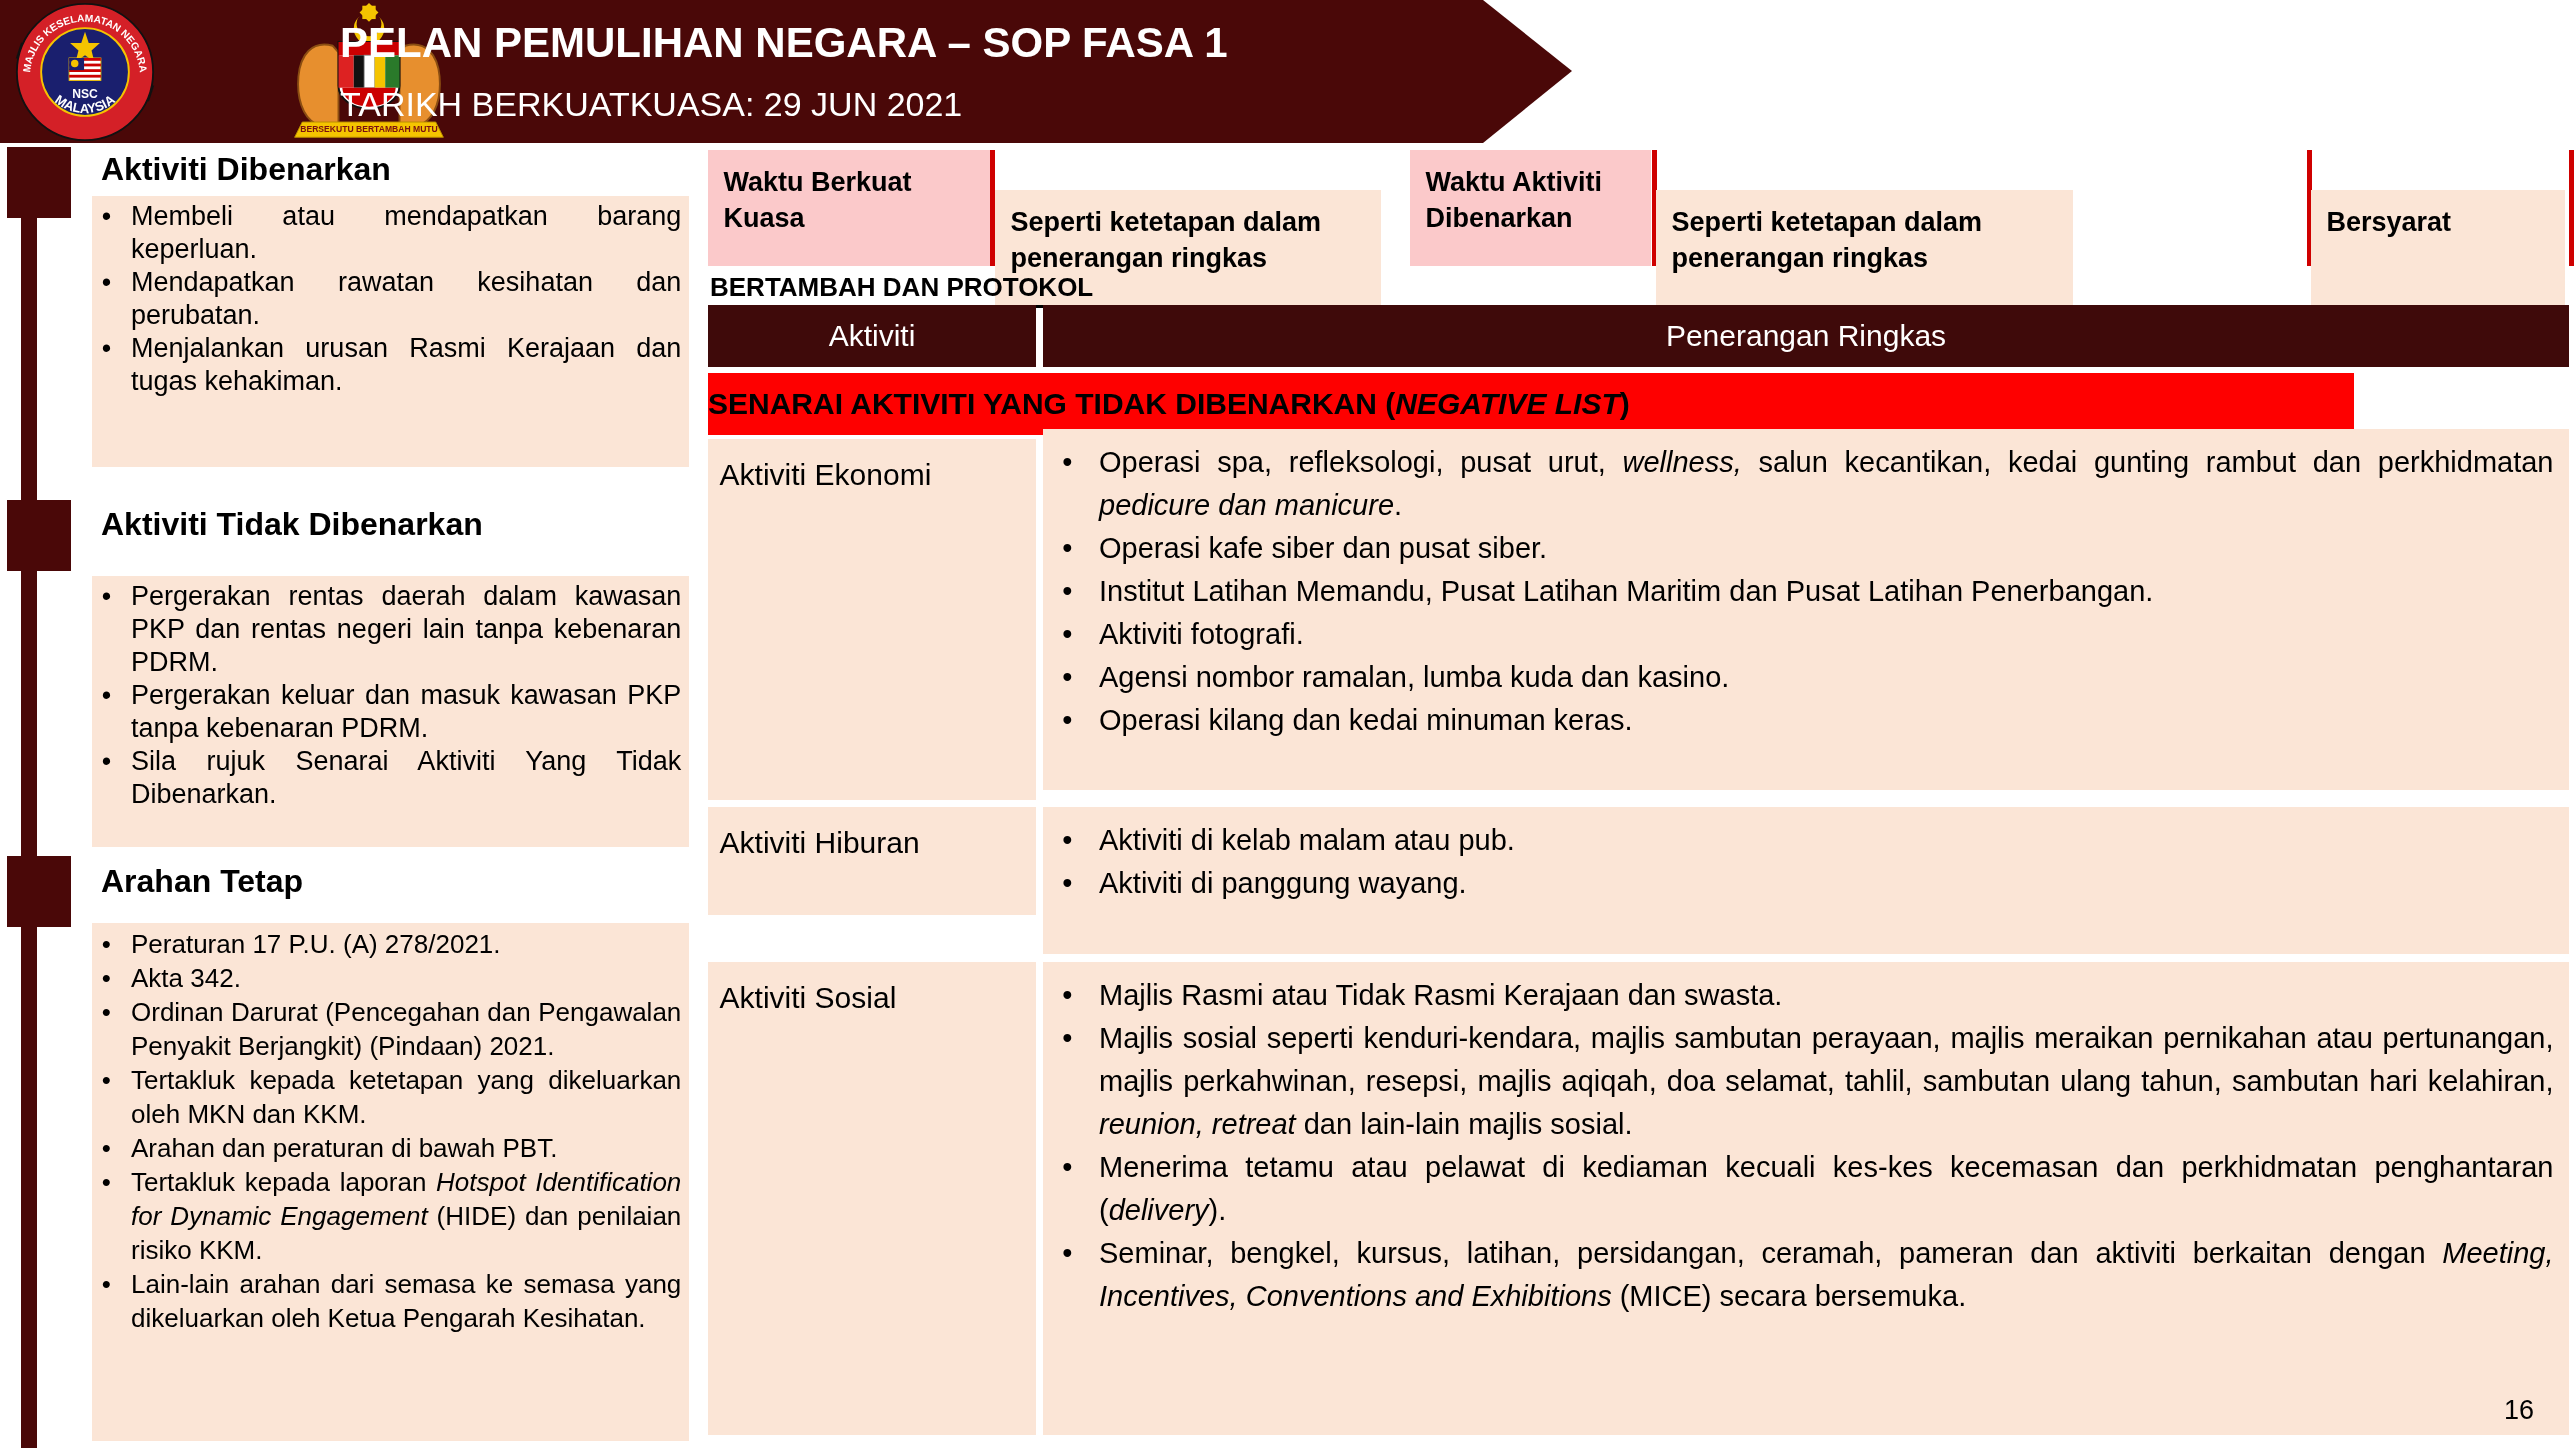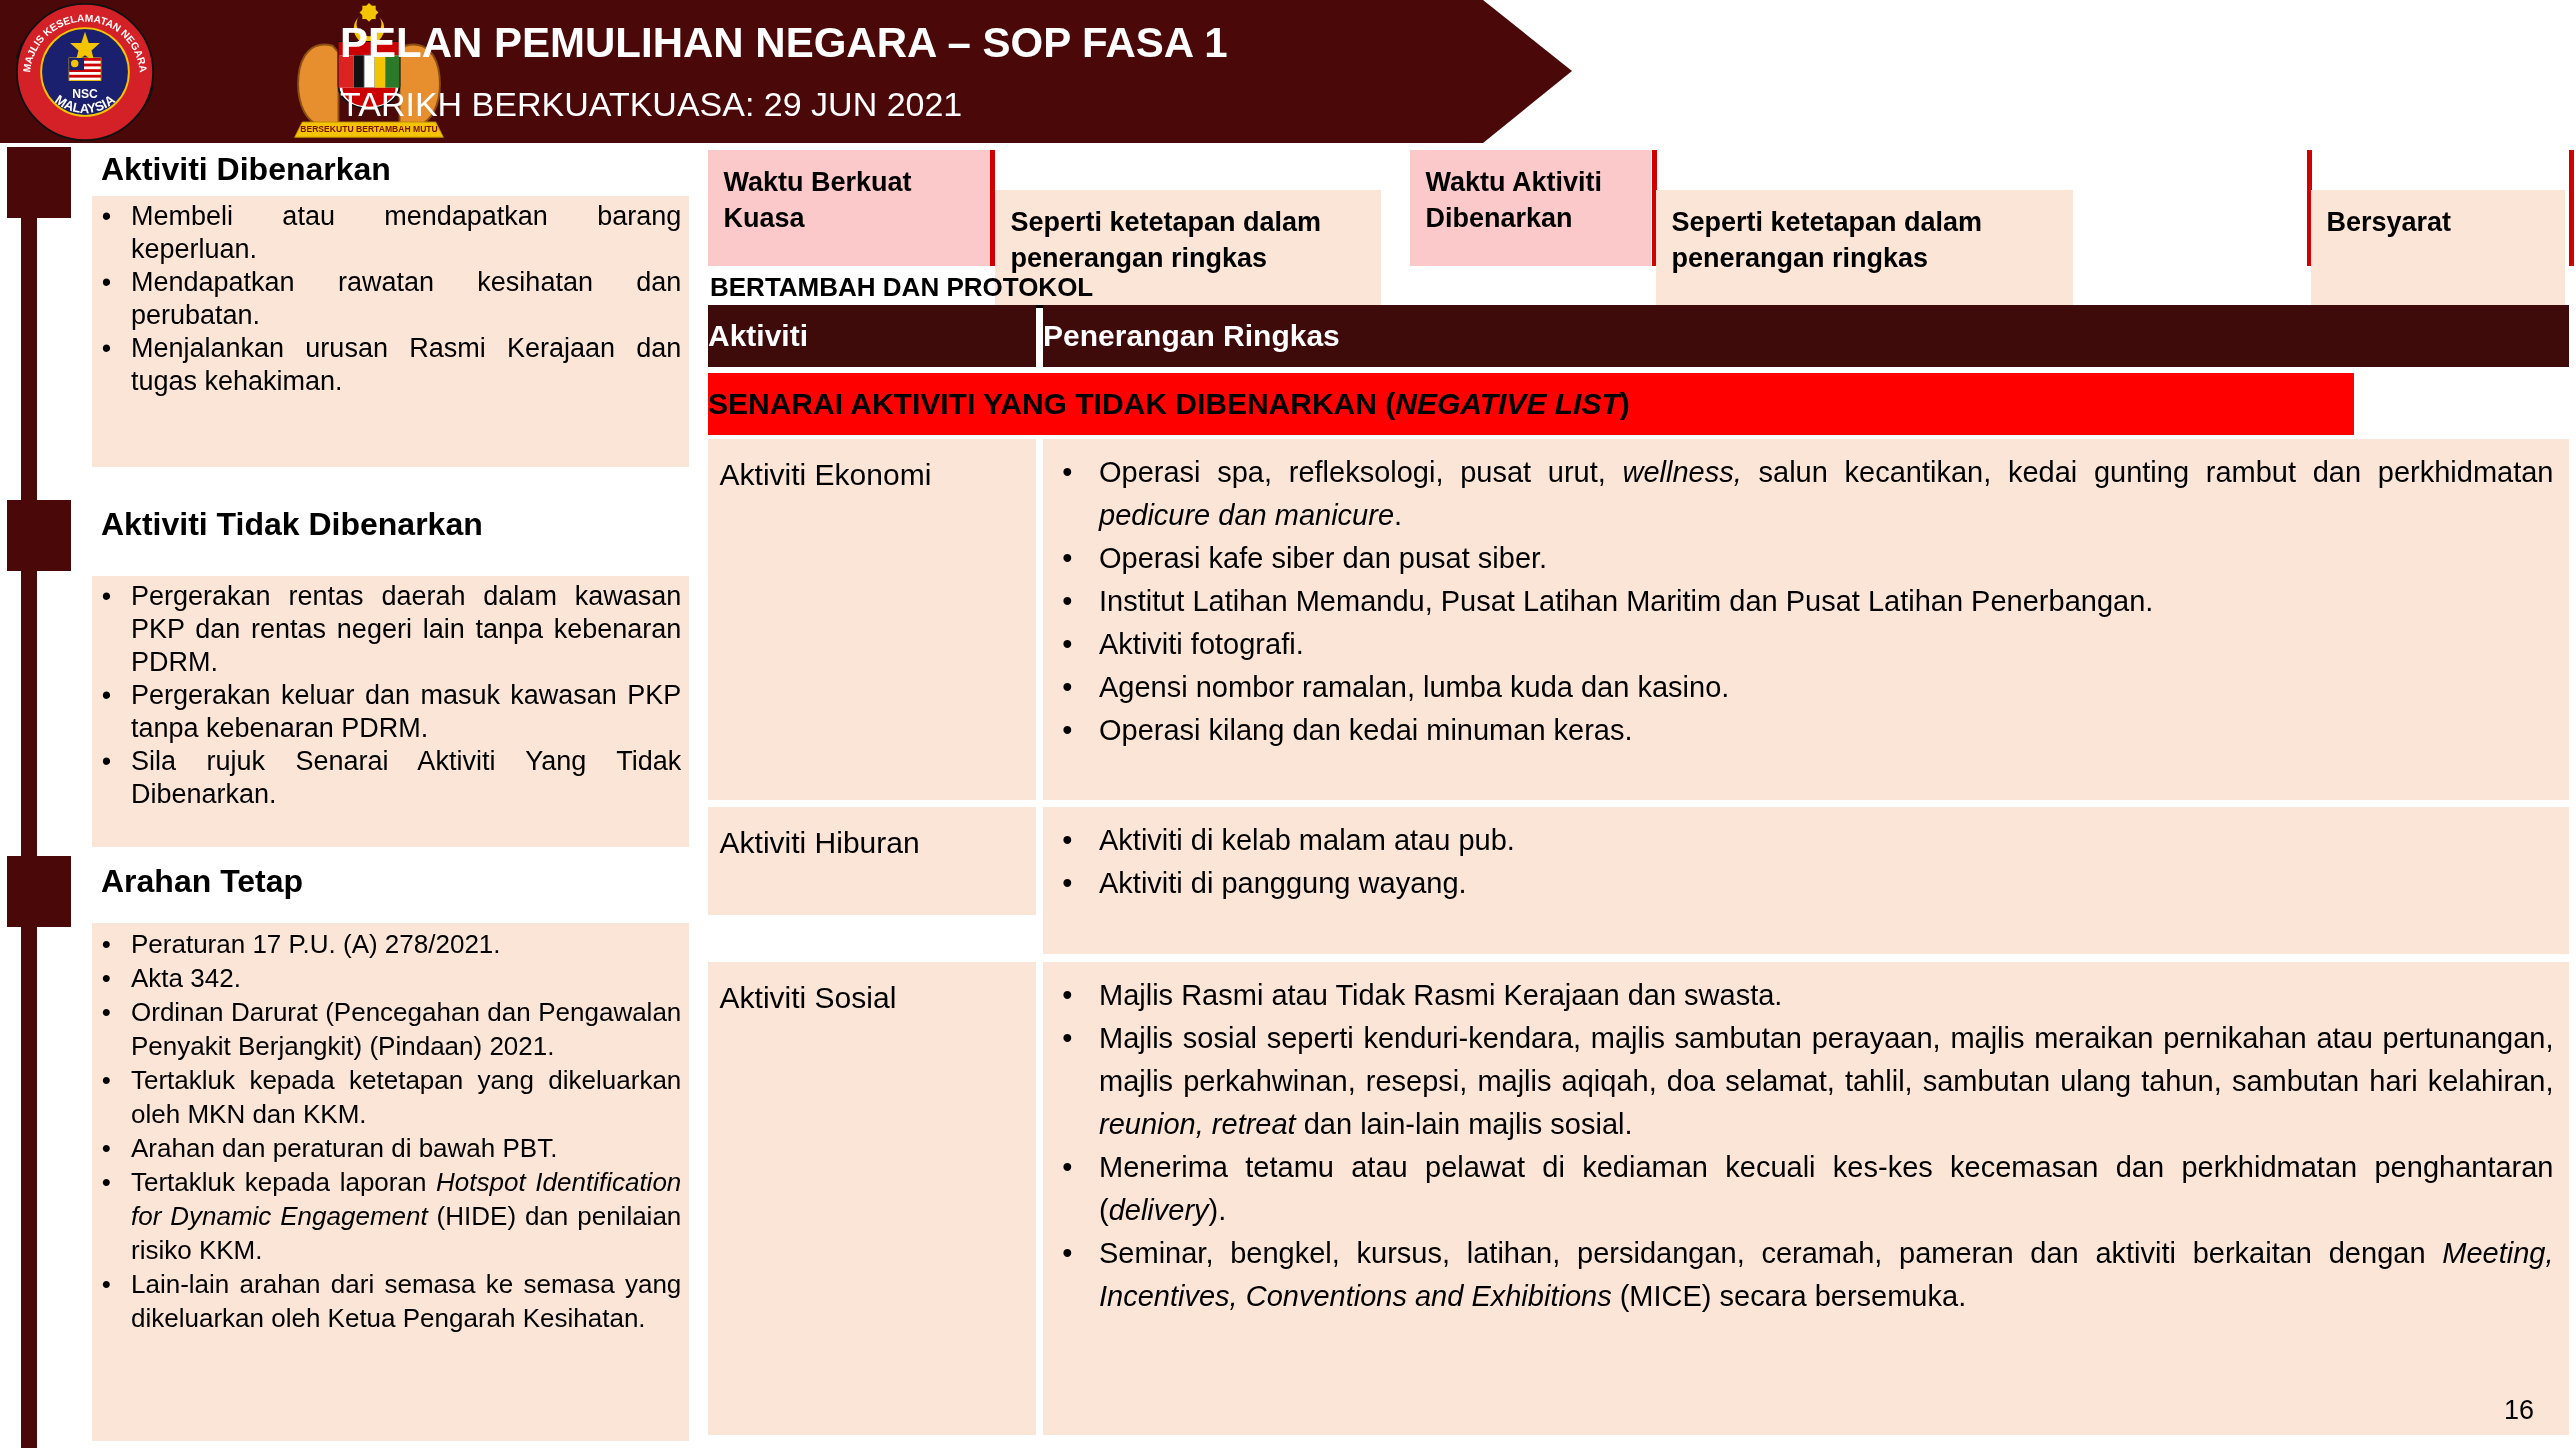--- a/index.html
+++ b/index.html
@@ -31,22 +31,22 @@
   .info-cell{height:116px;font-weight:bold;font-size:27px;line-height:36px;
              padding:13.5px 5.8px 0 15.5px;box-sizing:border-box;}
   .pink{background:var(--pink);}
   .peach{background:var(--peach);margin-top:40px;}
   .vsep{top:150px;width:4.8px;height:116px;background:var(--sep);}
 
   .sec-label{left:710px;top:272px;font-weight:bold;font-size:26px;
              border-bottom:3.9px solid #000;padding-bottom:1.9px;}
 
   
-  .thead{top:305px;height:62px;background:var(--maroon2);color:#fff;font-weight:bold;
-         font-size:30px;line-height:62px;}
+  .thead{top:305px;height:62px;background:var(--maroon2);color:#fff;font-weight:normal;
+         font-size:30px;text-align:center;line-height:62px;}
   .banner{left:708px;top:373px;width:1646px;height:62px;background:var(--red);color:#000000;
           font-weight:bold;font-size:30px;text-align:left;line-height:62px;}
   .cat{left:708px;width:328px;background:var(--peach);font-size:30px;
        padding:19.3px 0 0 11.6px;box-sizing:border-box;}
   .detail{left:1043px;width:1526px;background:var(--peach);
           padding:11.6px 15.5px 0 0;box-sizing:border-box;}
   .detail .bul{position:relative;padding-left:56px;font-size:29px;line-height:43px;
                text-align:justify;}
   .detail .bul::before{content:"\2022";position:absolute;left:19.3px;}
 
@@ -159,21 +159,21 @@
   <div class="abs vsep" style="left:2569px;"></div>
 
   <div class="abs sec-label">BERTAMBAH DAN PROTOKOL</div>
 
   <div class="abs thead" style="left:708px;width:328px;">Aktiviti</div>
   <div class="abs thead" style="left:1043px;width:1526px;">Penerangan Ringkas</div>
 
   <div class="abs banner"><span>SENARAI AKTIVITI YANG TIDAK DIBENARKAN (</span><span class="it">NEGATIVE LIST</span><span>)</span></div>
 
   <div class="abs cat" style="top:439px;height:361px;">Aktiviti Ekonomi</div>
-  <div class="abs detail" style="top:439px;height:361px;">
+  <div class="abs detail" style="top:429px;height:361px;">
     <div class="bul"><span>Operasi spa, refleksologi, pusat urut, </span><span class="it">wellness,</span><span> salun kecantikan, kedai gunting rambut dan perkhidmatan </span><span class="it">pedicure dan manicure</span><span>.</span></div>
     <div class="bul">Operasi kafe siber dan pusat siber.</div>
     <div class="bul">Institut Latihan Memandu, Pusat Latihan Maritim dan Pusat Latihan Penerbangan.</div>
     <div class="bul">Aktiviti fotografi.</div>
     <div class="bul">Agensi nombor ramalan, lumba kuda dan kasino.</div>
     <div class="bul">Operasi kilang dan kedai minuman keras.</div>
   </div>
 
   <div class="abs cat" style="top:807px;height:108px;">Aktiviti Hiburan</div>
   <div class="abs detail" style="top:807px;height:147px;">

